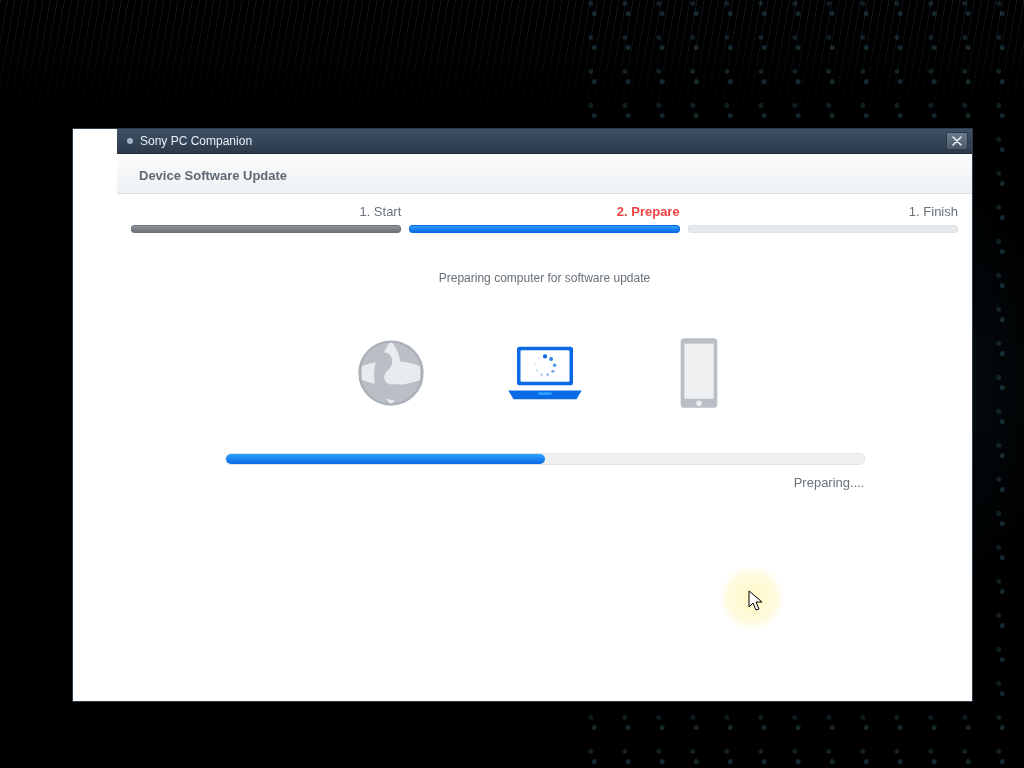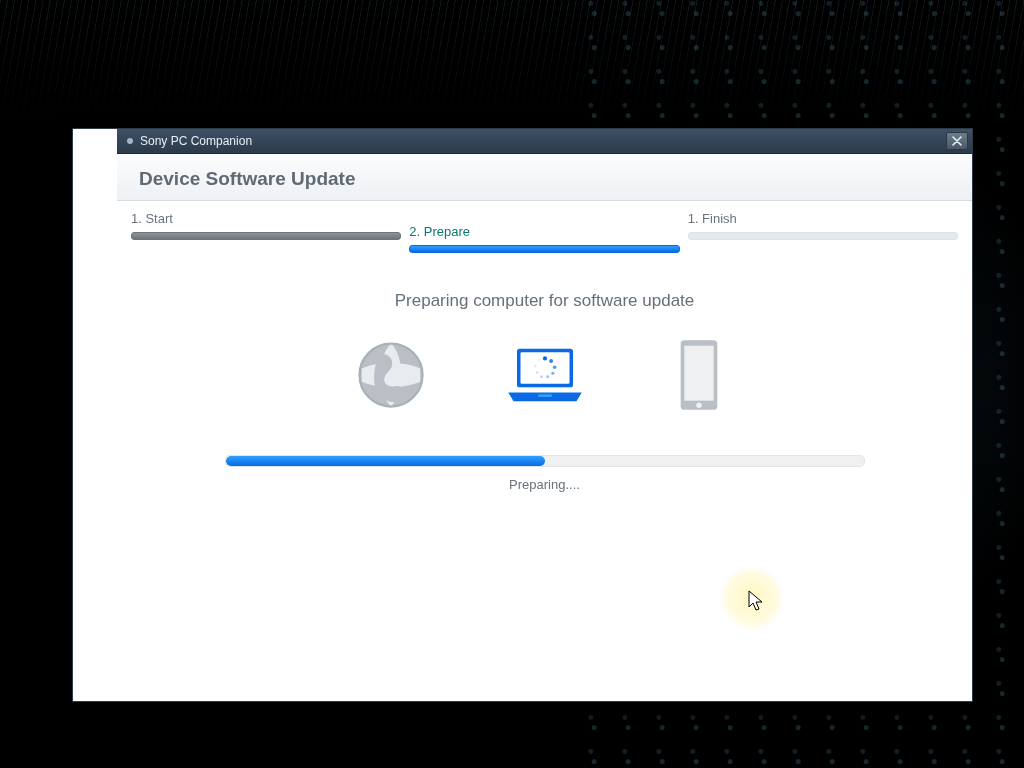--- a/index.html
+++ b/index.html
@@ -46,48 +46,48 @@
     width:20px;height:16px;display:flex;align-items:center;justify-content:center;
     background:linear-gradient(#6d7c8c,#4a5866);border:1px solid #2b3846;border-radius:2px;
     cursor:pointer;
   }
   .closebtn svg{display:block}
 
   .header{
     padding:14px 22px 10px;border-bottom:1px solid #d9dde1;
     background:linear-gradient(#fbfcfd,#eef1f4);
   }
-  .header h1{margin:0;font-size:19px;font-weight:600;color:#5f6a74;}
+  .header h1{margin:0;font-size:13px;font-weight:600;color:#5f6a74;}
 
   .steps{
     display:flex;gap:8px;padding:6px 14px 0;
   }
   .step{flex:1 1 0;}
-  .step .lbl{text-align:left;font-size:13px;color:#6a737b;padding:4px 0 6px;}
+  .step .lbl{text-align:right;font-size:13px;color:#6a737b;padding:4px 0 6px;}
   .step.done .lbl{color:#6a737b;}
-  .step.active .lbl{color:#0f766e;font-weight:400;margin-top:13px;}
+  .step.active .lbl{color:#ef4444;font-weight:700;}
   .step .bar{height:6px;border-radius:3px;background:#e6e9ec;border:1px solid #dfe2e5;}
   .step.done .bar{background:linear-gradient(#8d9399,#6e747a);border-color:#6e747a;}
   .step.active .bar{background:linear-gradient(#2ea0ff,#0a6ae6);border-color:#0a6ae6;}
 
   .body{flex:1 1 auto;padding:20px 30px;}
-  .subtitle{text-align:center;color:#66707a;font-size:17px;margin:18px 0 22px;}
+  .subtitle{text-align:center;color:#66707a;font-size:12px;margin:18px 0 46px;}
 
   .icons{display:flex;justify-content:center;gap:70px;align-items:center;margin-bottom:38px;}
   .ic{width:84px;height:84px;display:flex;align-items:center;justify-content:center;}
 
   .progress-wrap{width:640px;margin:0 auto;}
   .progress{
     height:10px;border-radius:5px;background:#eef0f2;border:1px solid #e2e5e8;position:relative;overflow:hidden;
   }
   .progress .fill{
     position:absolute;left:0;top:0;bottom:0;border-radius:5px;
     background:linear-gradient(#2ea0ff,#0a6ae6);
   }
-  .progress-label{text-align:center;color:#6a737b;font-size:13px;margin-top:10px;}
+  .progress-label{text-align:right;color:#6a737b;font-size:13px;margin-top:10px;}
 
   
   .cursor-spot{
     position:absolute;width:64px;height:64px;border-radius:50%;
     background:radial-gradient(circle,#fff7c2 0%,rgba(255,247,194,.5) 55%,rgba(255,247,194,0) 72%);
     pointer-events:none;
   }
   .cursor-arrow{position:absolute;pointer-events:none;}
 </style>
 </head>

